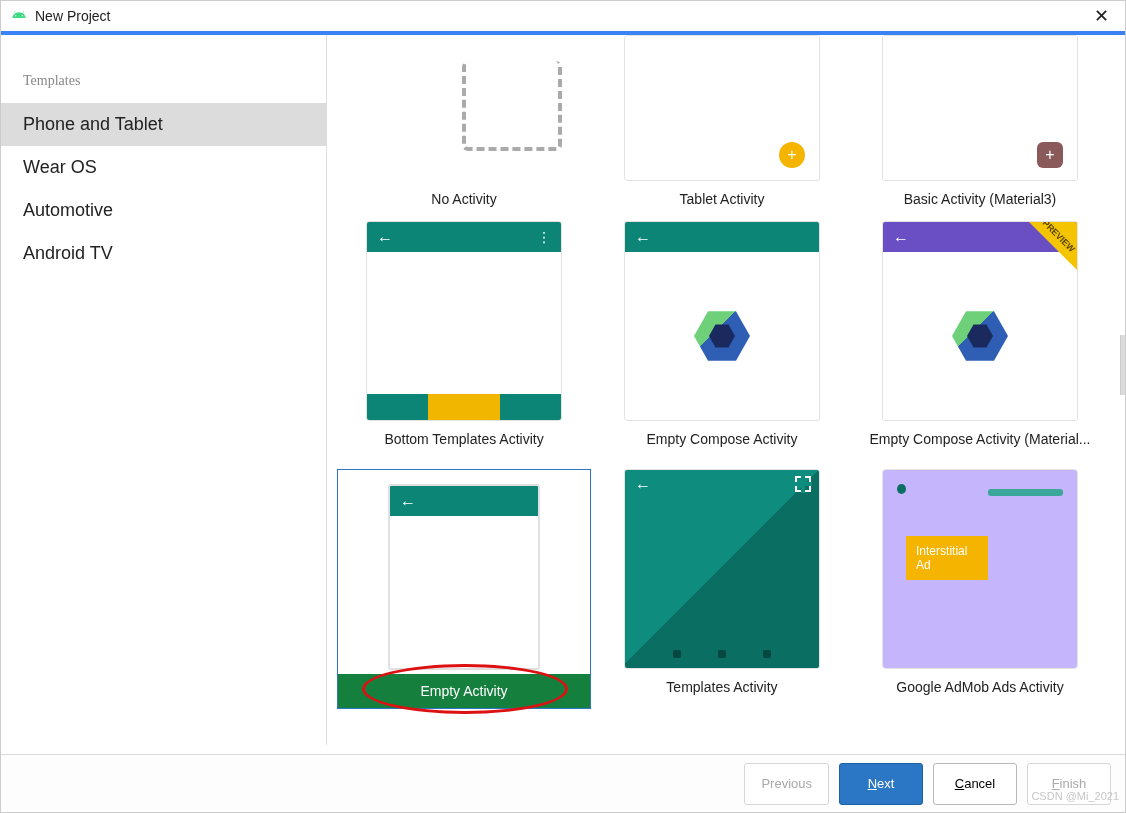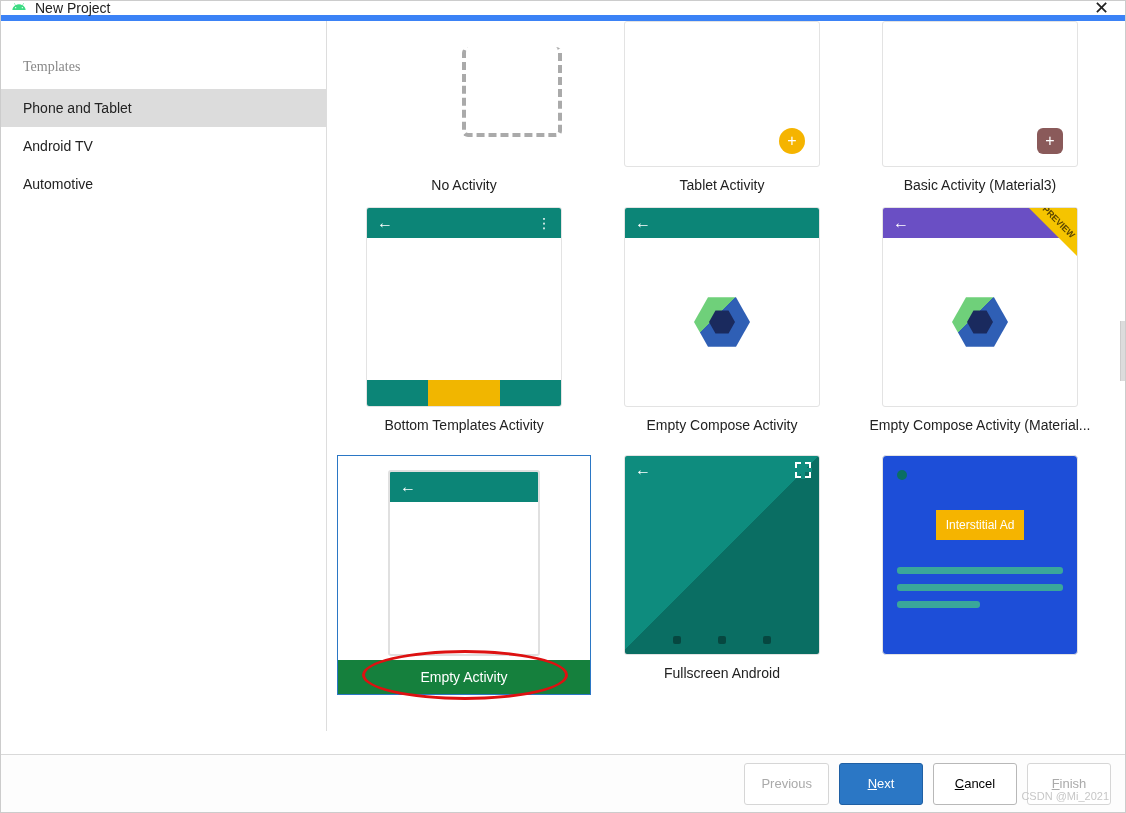--- a/index.html
+++ b/index.html
@@ -1,23 +1,23 @@
 <!DOCTYPE html>
 <html><head>
 <meta charset="utf-8">
 <style>
   * { box-sizing: border-box; margin: 0; padding: 0; font-family: "Segoe UI", Arial, sans-serif; }
   body { width: 1126px; height: 813px; background: #fff; position: relative; border: 1px solid #ccc; overflow: hidden; }
-  .titlebar { height: 20px; display: flex; align-items: center; padding: 0 10px; border-bottom: 6px solid #3b82f6; font-size: 14px; color: #222; }
+  .titlebar { height: 34px; display: flex; align-items: center; padding: 0 10px; border-bottom: 4px solid #3b82f6; font-size: 14px; color: #222; }
   .titlebar .android-icon { margin-right: 8px; }
   .titlebar .close { margin-left: auto; font-size: 18px; cursor: pointer; color: #222; padding: 0 6px; }
   .main { display: flex; height: 710px; }
   .sidebar { width: 326px; border-right: 1px solid #ddd; padding-top: 30px; }
   .sidebar-heading { font-size: 14px; color: #888; padding: 8px 22px 14px; font-family: Liberation Serif, serif; }
-  .sidebar-item { font-size: 14px; color: #222; padding: 11px 22px; cursor: pointer; }
+  .sidebar-item { font-size: 18px; color: #222; padding: 11px 22px; cursor: pointer; }
   .sidebar-item.selected { background: #dcdcdc; }
   .content { flex: 1; overflow: hidden; position: relative; padding: 0 8px; }
   .grid { display: flex; flex-wrap: wrap; justify-content: flex-start; }
   .card { width: 254px; margin: 0 2px 18px; display: flex; flex-direction: column; align-items: center; cursor: pointer; }
   .thumb-box { width: 196px; height: 200px; border: 1px solid #e3e3e3; border-radius: 3px; background: #fff; display: flex; flex-direction: column; overflow: hidden; position: relative; }
   .card-label { font-size: 14px; color: #222; padding: 10px 0 0; text-align: center; height: 30px; }
   .row0 .thumb-box { height: 146px; }
   .row0 .card { margin-bottom: 10px; }
 
   
@@ -55,54 +55,55 @@
 
   .fullscreen-thumb { background: linear-gradient(135deg, #0e8c7e 0 49.3%, #0a6e63 49.3% 100%); position:relative; }
   .fs-bar { position:absolute; top:0; left:0; right:0; height:28px; display:flex; align-items:center; padding:0 10px; color:#fff; }
   .fs-full { position:absolute; top:6px; right:8px; width:16px; height:16px; border:2px solid #fff; }
   .fs-full::before, .fs-full::after { content:''; position:absolute; background:#0e8c7e; }
   .fs-full::before { left:4px; right:4px; top:-3px; bottom:-3px; }
   .fs-full::after { top:4px; bottom:4px; left:-3px; right:-3px; }
   .fs-navdots { position:absolute; bottom:6px; left:0; right:0; height:12px; display:flex; justify-content:space-around; padding:0 30px; }
   .fs-navdots span { width:8px; height:8px; background:rgba(0,0,0,.35); border-radius:2px; }
 
-  .admob-thumb { background:#1d4ed8; padding:14px; display:flex; flex-direction:column; border-radius:4px; }
+  .admob-thumb { background:#c4b5fd; padding:14px; display:flex; flex-direction:row; border-radius:4px; }
   .admob-dot { width:10px; height:10px; border-radius:50%; background:#0a6e63; margin-bottom:30px; }
   .admob-btn { background:#f5b400; color:#fff; font-size:12px; padding:8px 10px; align-self:center; margin-bottom:22px; }
   .admob-line { height:7px; background:#3aa79a; border-radius:3px; margin:5px 0; }
   .admob-line.short { width:50%; }
 
   .footer { position:absolute; left:0; right:0; bottom:0; height:58px; border-top:1px solid #d9d9d9; display:flex; align-items:center; justify-content:flex-end; padding:0 14px; gap:10px; background:#fdfdfd; }
   .btn { height:42px; min-width:84px; padding:0 16px; border:1px solid #b8b8b8; background:#fff; font-size:13px; border-radius:3px; cursor:pointer; display:flex; align-items:center; justify-content:center; }
   .btn.disabled { color:#aaa; border-color:#d6d6d6; cursor:default; }
   .btn.primary { background:#2b77c5; border-color:#1f5fa3; color:#fff; }
   .btn .ul { text-decoration:underline; }
 
-  .watermark { position:absolute; right:16px; bottom:10px; font-size:11px; color:#c7c7c7; pointer-events:none; }
+  .watermark { position:absolute; right:6px; bottom:10px; font-size:11px; color:#c7c7c7; pointer-events:none; }
   .scroll-indicator { position:absolute; right:-1px; top:300px; width:6px; height:60px; background:#dcdcdc; border-left:1px solid #ccc; }
 </style>
 </head>
 <body>
 
 <div class="titlebar">
   <span class="android-icon">
     <svg width="16" height="16" viewBox="0 0 24 24">
         <path fill="#3ddc84" d="M17.6 9.5l1.8-3.1c.1-.2 0-.4-.1-.5-.2-.1-.4 0-.5.1l-1.8 3.2C15.6 8.5 13.9 8 12 8s-3.6.5-5 1.2L5.2 6c-.1-.2-.3-.2-.5-.1-.2.1-.2.3-.1.5l1.8 3.1C3.9 11 2.3 13.6 2 16.6h20c-.3-3-1.9-5.6-4.4-7.1zM7 14c-.6 0-1-.4-1-1s.4-1 1-1 1 .4 1 1-.4 1-1 1zm10 0c-.6 0-1-.4-1-1s.4-1 1-1 1 .4 1 1-.4 1-1 1z"></path>
       </svg>
   </span>
   <span>New Project</span>
   <span class="close">✕</span>
 </div>
 
 <div class="main">
   <div class="sidebar">
     <div class="sidebar-heading">Templates</div>
     <div class="sidebar-item selected">Phone and Tablet</div>
+    <div class="sidebar-item">Wear OS</div>
+    <div class="sidebar-item">Automotive</div>
     <div class="sidebar-item">Android TV</div>
-    <div class="sidebar-item">Automotive</div>
   </div>
 
   <div class="content">
     <div class="scroll-indicator"></div>
 
     <div class="grid row0">
       <div class="card">
         <div class="thumb-box no-activity-box">
           <div class="dashed"></div>
         </div>
@@ -184,30 +185,31 @@
           <div class="fs-bar">
             <span class="back-arrow">←</span>
           </div>
           <div class="fs-full"></div>
           <div class="fs-navdots">
               <span></span>
               <span></span>
               <span></span>
             </div>
         </div>
-        <div class="card-label">Fullscreen Android</div>
+        <div class="card-label">Templates Activity</div>
       </div>
       <div class="card">
         <div class="thumb-box admob-thumb">
           <div class="admob-dot"></div>
           <div class="admob-btn">Interstitial Ad</div>
           <div class="admob-line"></div>
           <div class="admob-line"></div>
           <div class="admob-line short"></div>
         </div>
+        <div class="card-label">Google AdMob Ads Activity</div>
       </div>
     </div>
 
   </div>
 </div>
 
 <div class="footer">
   <div class="btn disabled">Previous</div>
   <div class="btn primary">
       <span class="ul">N</span>

